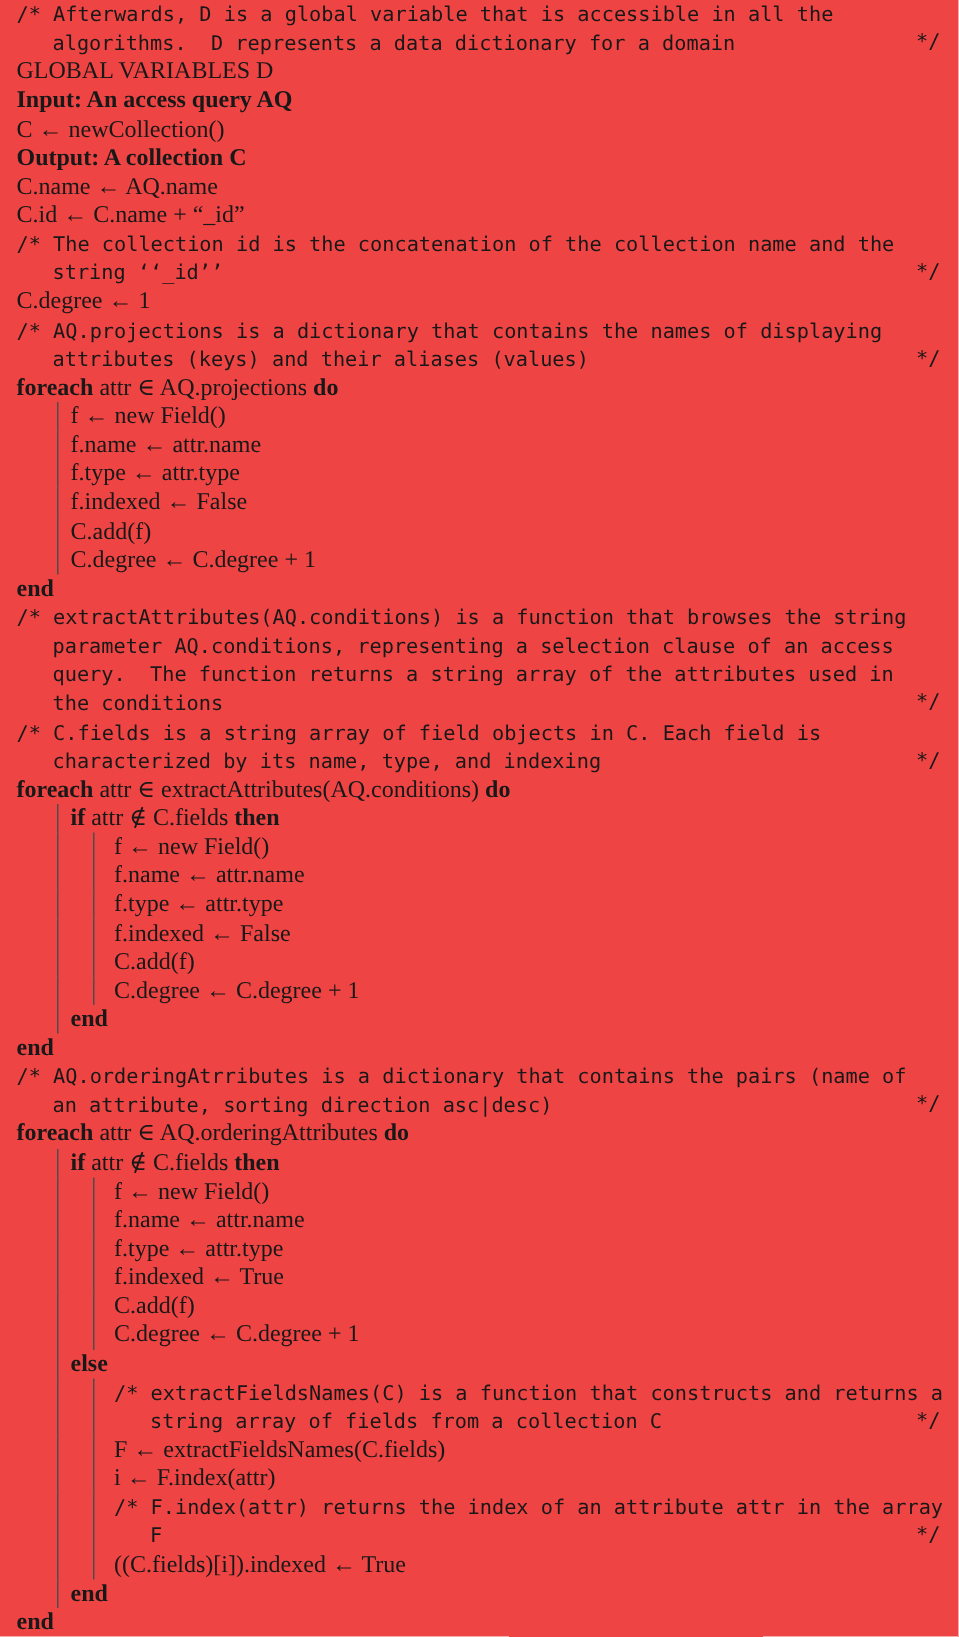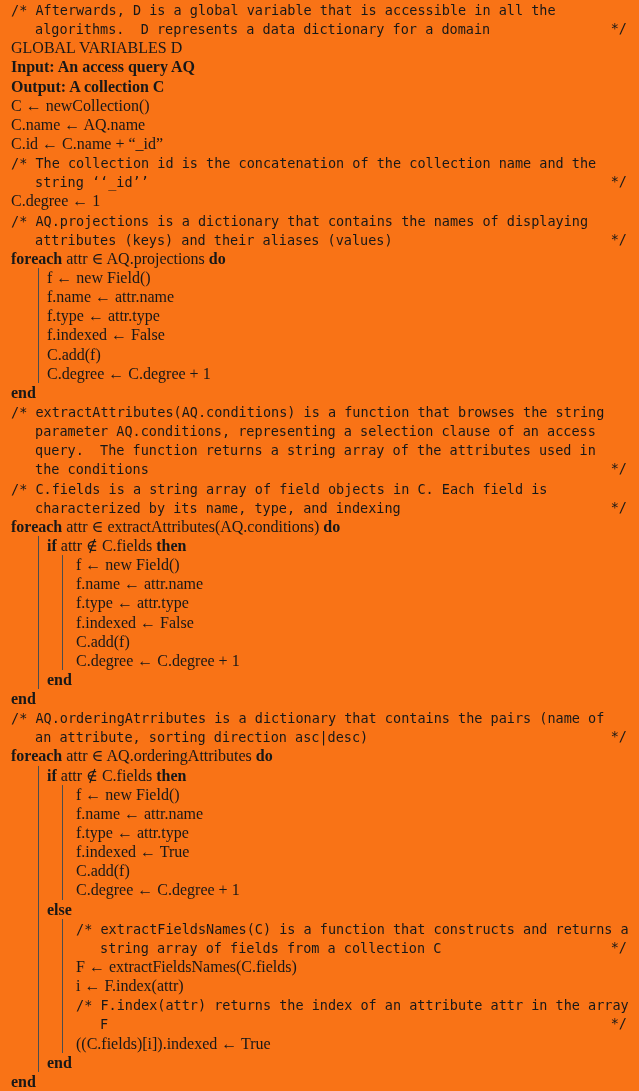--- a/index.html
+++ b/index.html
@@ -4,21 +4,21 @@
 <style>
   html, body {
     margin: 0;
     padding: 0;
     background: #ffffff;
   }
   #page {
     position: relative;
     width: 639px;
     height: 1091px;
-    background: #f97316;
+    background: #ef4444;
     overflow: hidden;
     color: #181818;
     font-family: "Liberation Serif", "DejaVu Serif", serif;
     font-size: 16px;
   }
   #listing { position: relative; width: 100%; height: 100%; }
   .line {
     position: relative;
     height: 19.141px;
     line-height: 19.141px;
@@ -57,22 +57,22 @@
 </style>
 </head>
 <body>
 
 <div id="page">
   <div id="listing">
       <div class="line"><span class="content ind0"><span class="s-mo">/* Afterwards, D is a global variable that is accessible in all the</span></span></div>
       <div class="line"><span class="content ind0 cont"><span class="s-mo">algorithms.  D represents a data dictionary for a domain</span></span><span class="tail">*/</span></div>
       <div class="line"><span class="content ind0"><span class="s-it">GLOBAL VARIABLES D</span></span></div>
       <div class="line"><span class="content ind0"><span class="s-kw">Input:</span><span class="s-rm"> An access query AQ</span></span></div>
+      <div class="line"><span class="content ind0"><span class="s-it">C ← newCollection()</span></span></div>
       <div class="line"><span class="content ind0"><span class="s-kw">Output:</span><span class="s-rm"> A collection C</span></span></div>
-      <div class="line"><span class="content ind0"><span class="s-it">C ← newCollection()</span></span></div>
       <div class="line"><span class="content ind0"><span class="s-it">C.name ← AQ.name</span></span></div>
       <div class="line"><span class="content ind0"><span class="s-it">C.id ← C.name + “_id”</span></span></div>
       <div class="line"><span class="content ind0"><span class="s-mo">/* The collection id is the concatenation of the collection name and the</span></span></div>
       <div class="line"><span class="content ind0 cont"><span class="s-mo">string ‘‘_id’’</span></span><span class="tail">*/</span></div>
       <div class="line"><span class="content ind0"><span class="s-it">C.degree ← 1</span></span></div>
       <div class="line"><span class="content ind0"><span class="s-mo">/* AQ.projections is a dictionary that contains the names of displaying</span></span></div>
       <div class="line"><span class="content ind0 cont"><span class="s-mo">attributes (keys) and their aliases (values)</span></span><span class="tail">*/</span></div>
       <div class="line"><span class="content ind0"><span class="s-kw">foreach </span><span class="s-it">attr ∈ AQ.projections </span><span class="s-kw">do</span></span></div>
       <div class="line"><span class="bar bar1"></span><span class="content ind1"><span class="s-it">f ← new Field()</span></span></div>
       <div class="line"><span class="bar bar1"></span><span class="content ind1"><span class="s-it">f.name ← attr.name</span></span></div>

